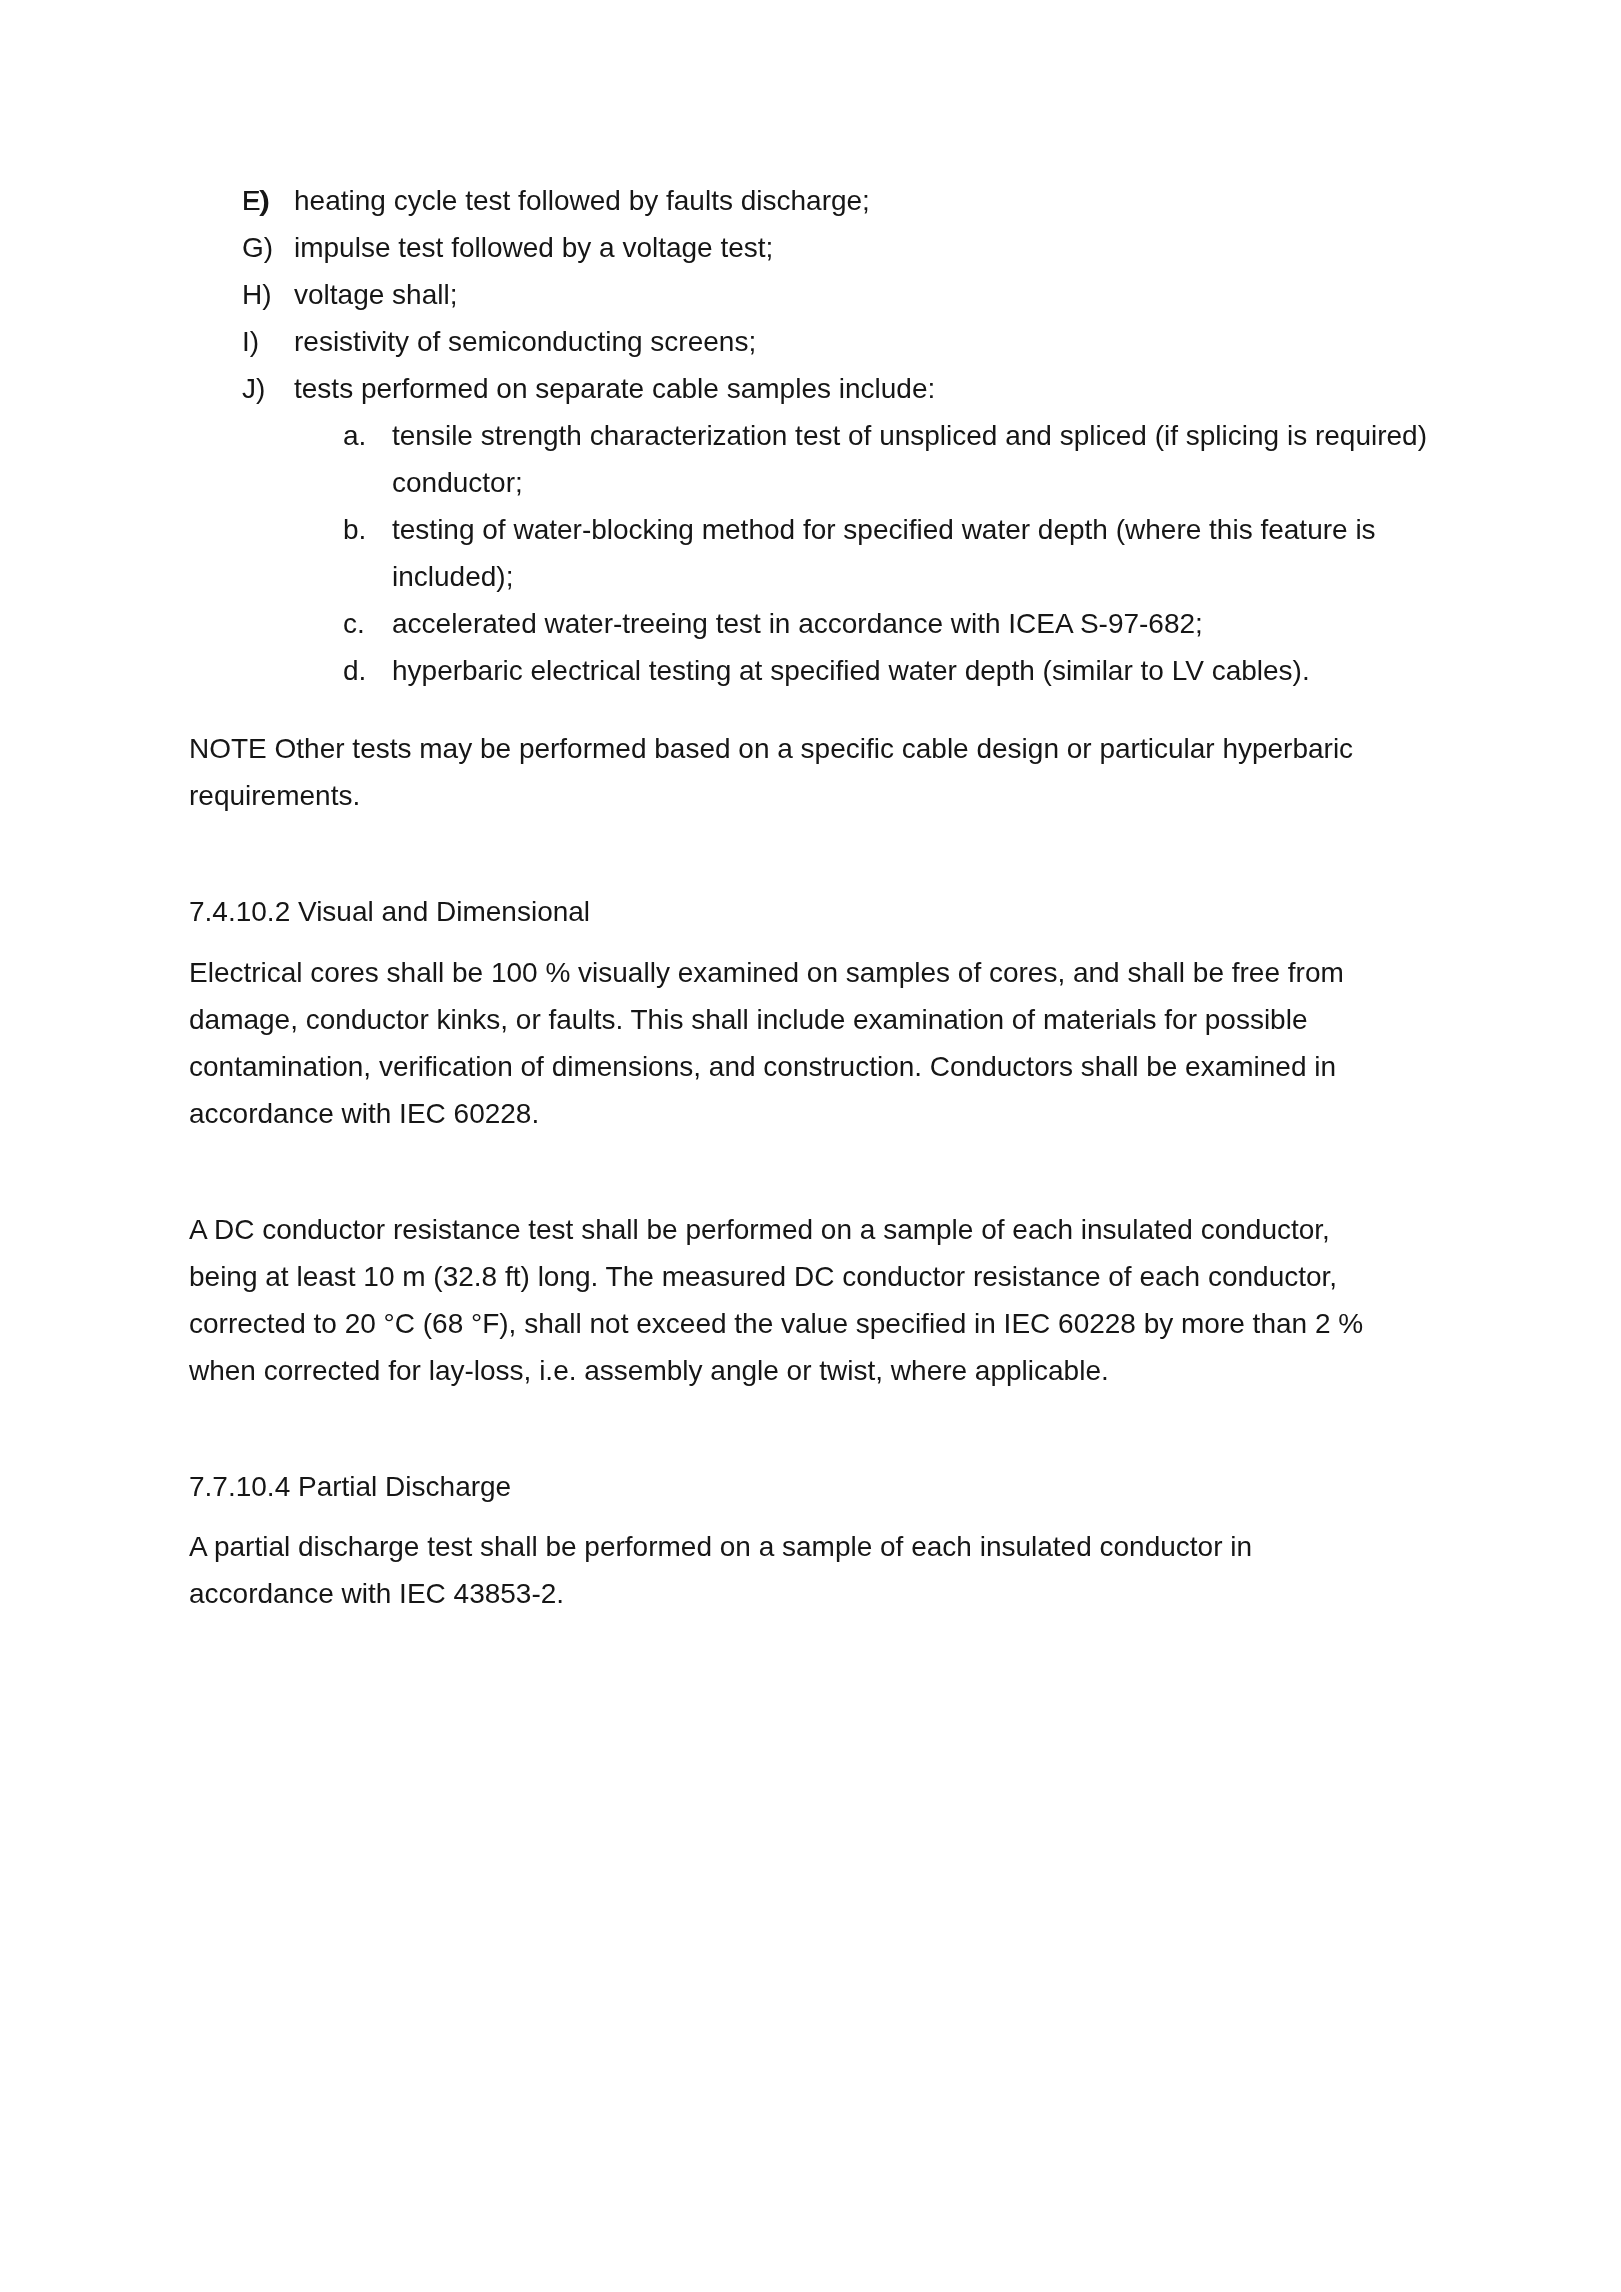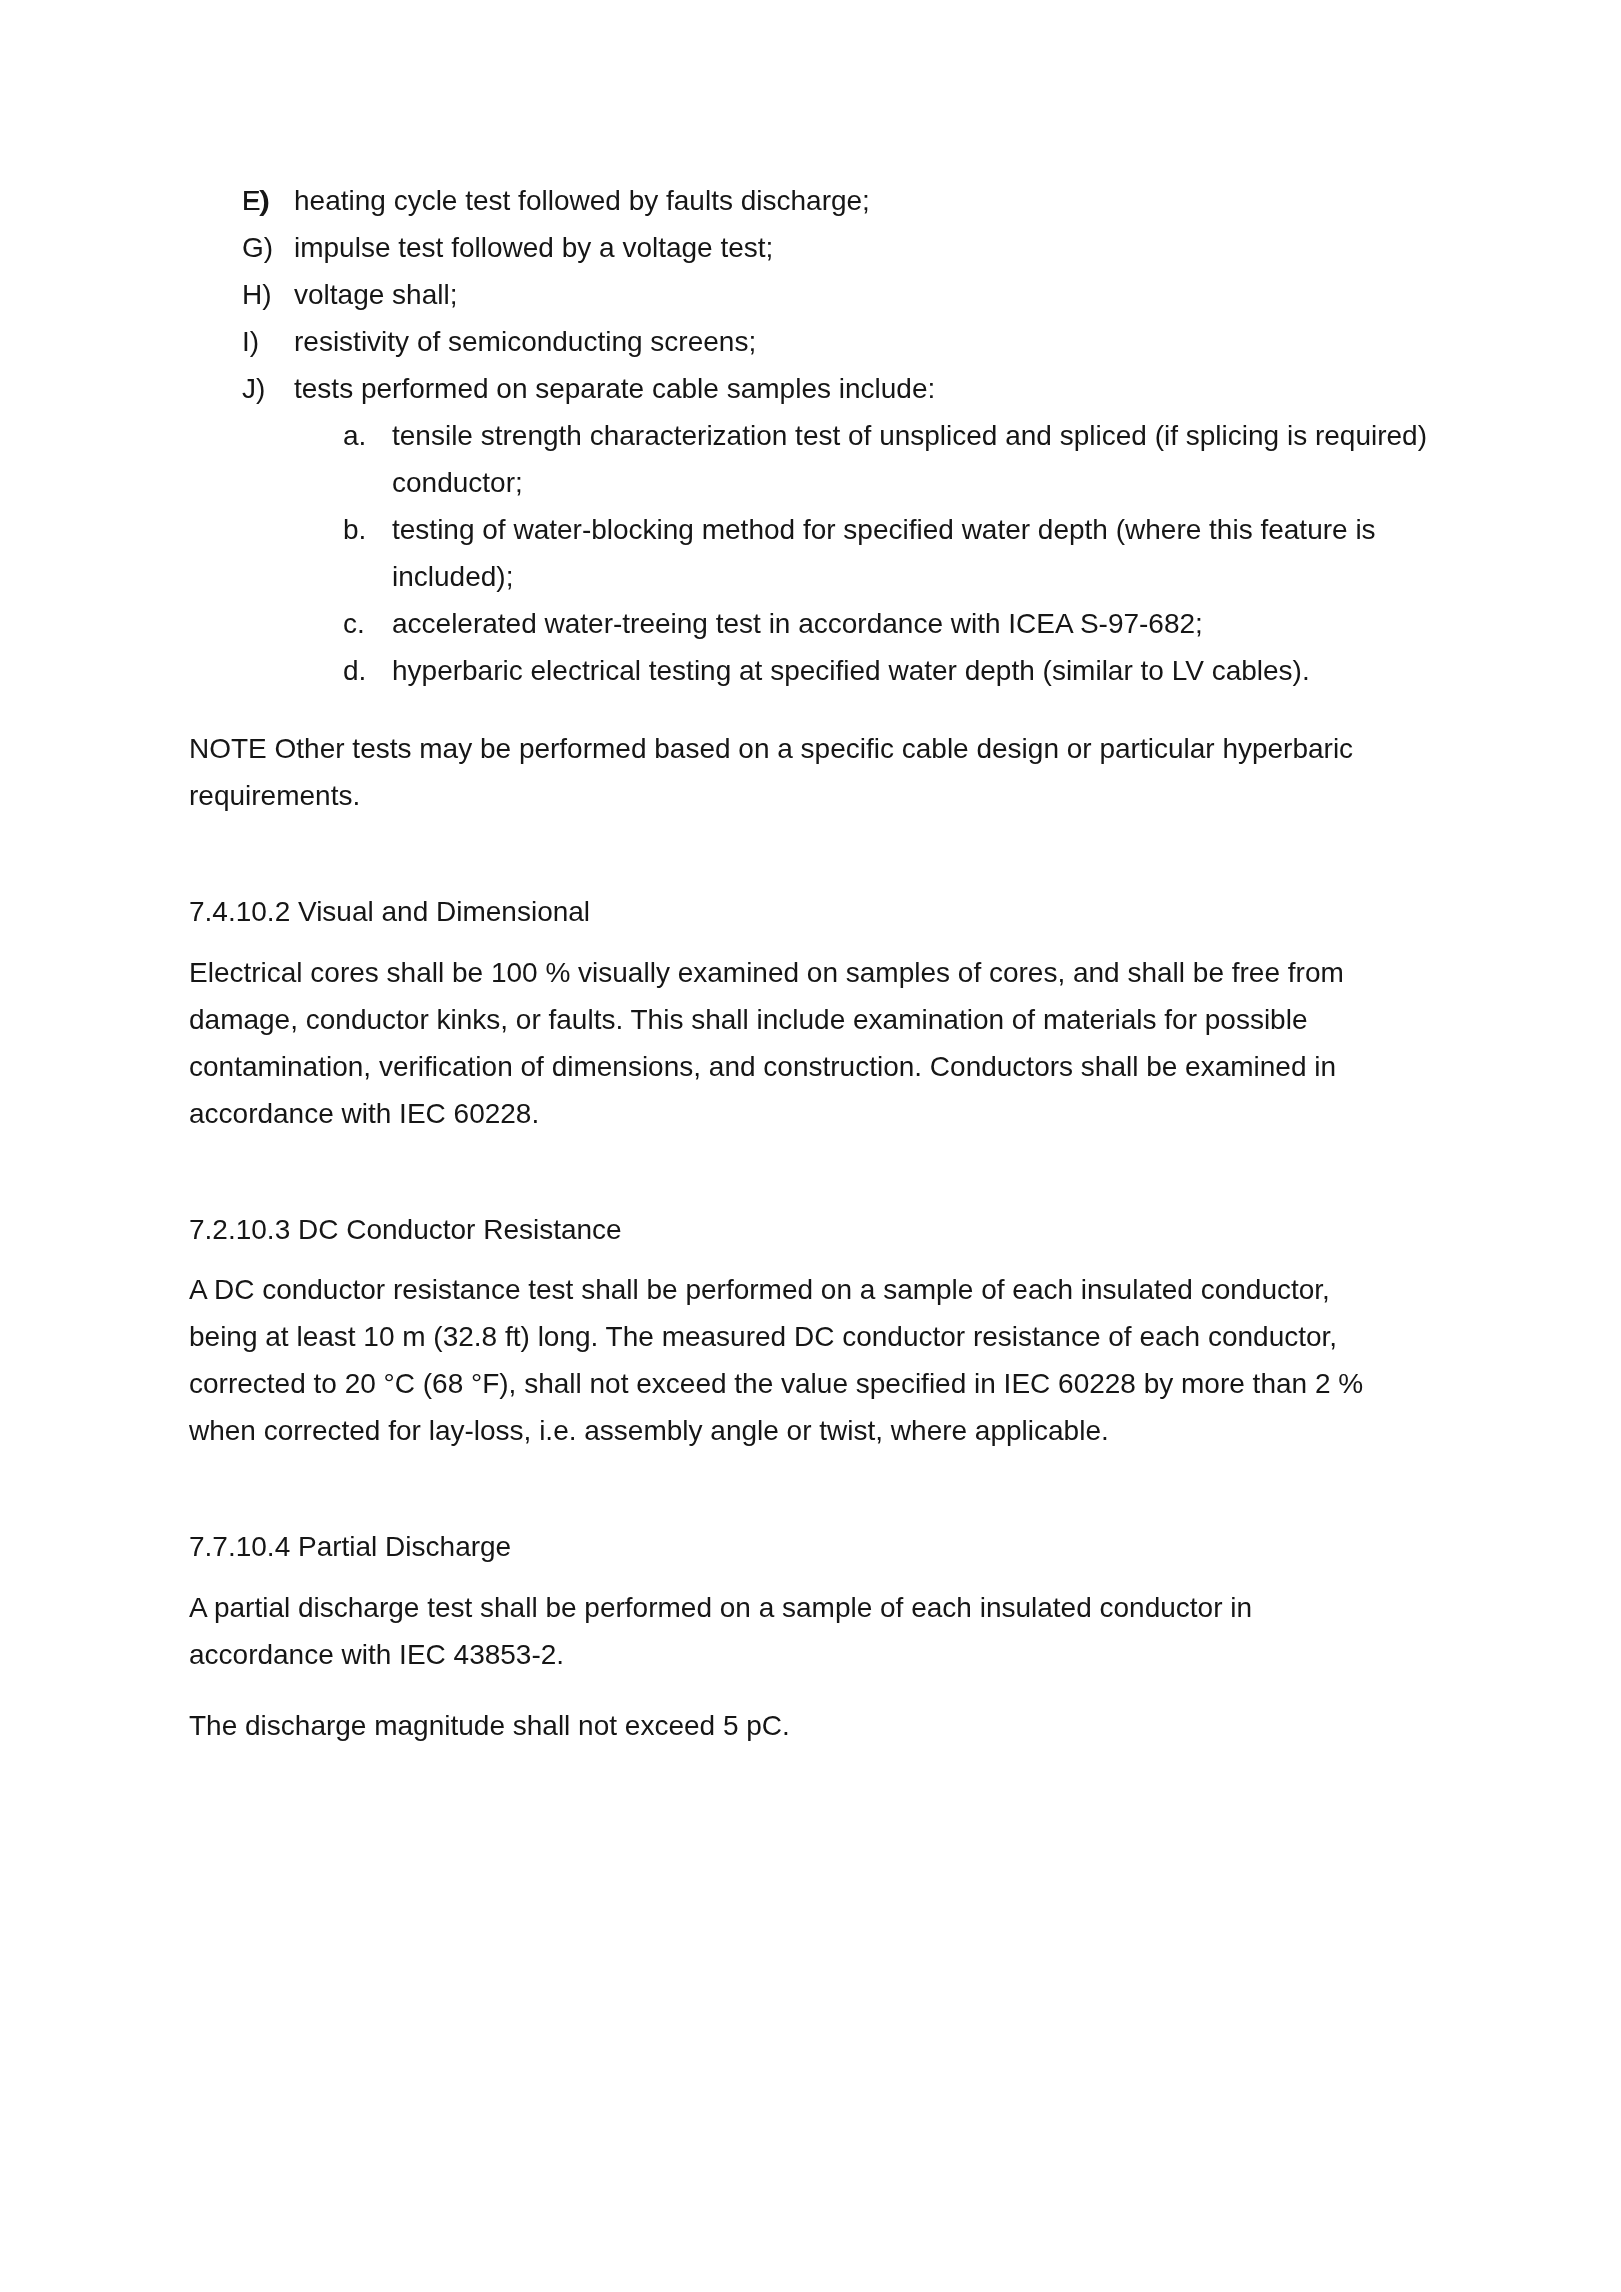--- a/index.html
+++ b/index.html
@@ -90,24 +90,22 @@
   </div>
 
   <p class="note">NOTE Other tests may be performed based on a specific cable design or particular hyperbaric requirements.</p>
 
   <div class="doc-section">
     <h3>7.4.10.2 Visual and Dimensional</h3>
     <p>Electrical cores shall be 100 % visually examined on samples of cores, and shall be free from damage, conductor kinks, or faults. This shall include examination of materials for possible contamination, verification of dimensions, and construction. Conductors shall be examined in accordance with IEC 60228.</p>
   </div>
 
   <div class="doc-section">
-    <h3>7.2.10.3 DC Conductor Resistance</h3>
     <p>A DC conductor resistance test shall be performed on a sample of each insulated conductor, being at least 10 m (32.8 ft) long. The measured DC conductor resistance of each conductor, corrected to 20 °C (68 °F), shall not exceed the value specified in IEC 60228 by more than 2 % when corrected for lay-loss, i.e. assembly angle or twist, where applicable.</p>
   </div>
 
   <div class="doc-section">
     <h3>7.7.10.4 Partial Discharge</h3>
     <p>A partial discharge test shall be performed on a sample of each insulated conductor in accordance with IEC 43853-2.</p>
-    <p>The discharge magnitude shall not exceed 5 pC.</p>
   </div>
 
 </div>
 
 
 </body></html>

